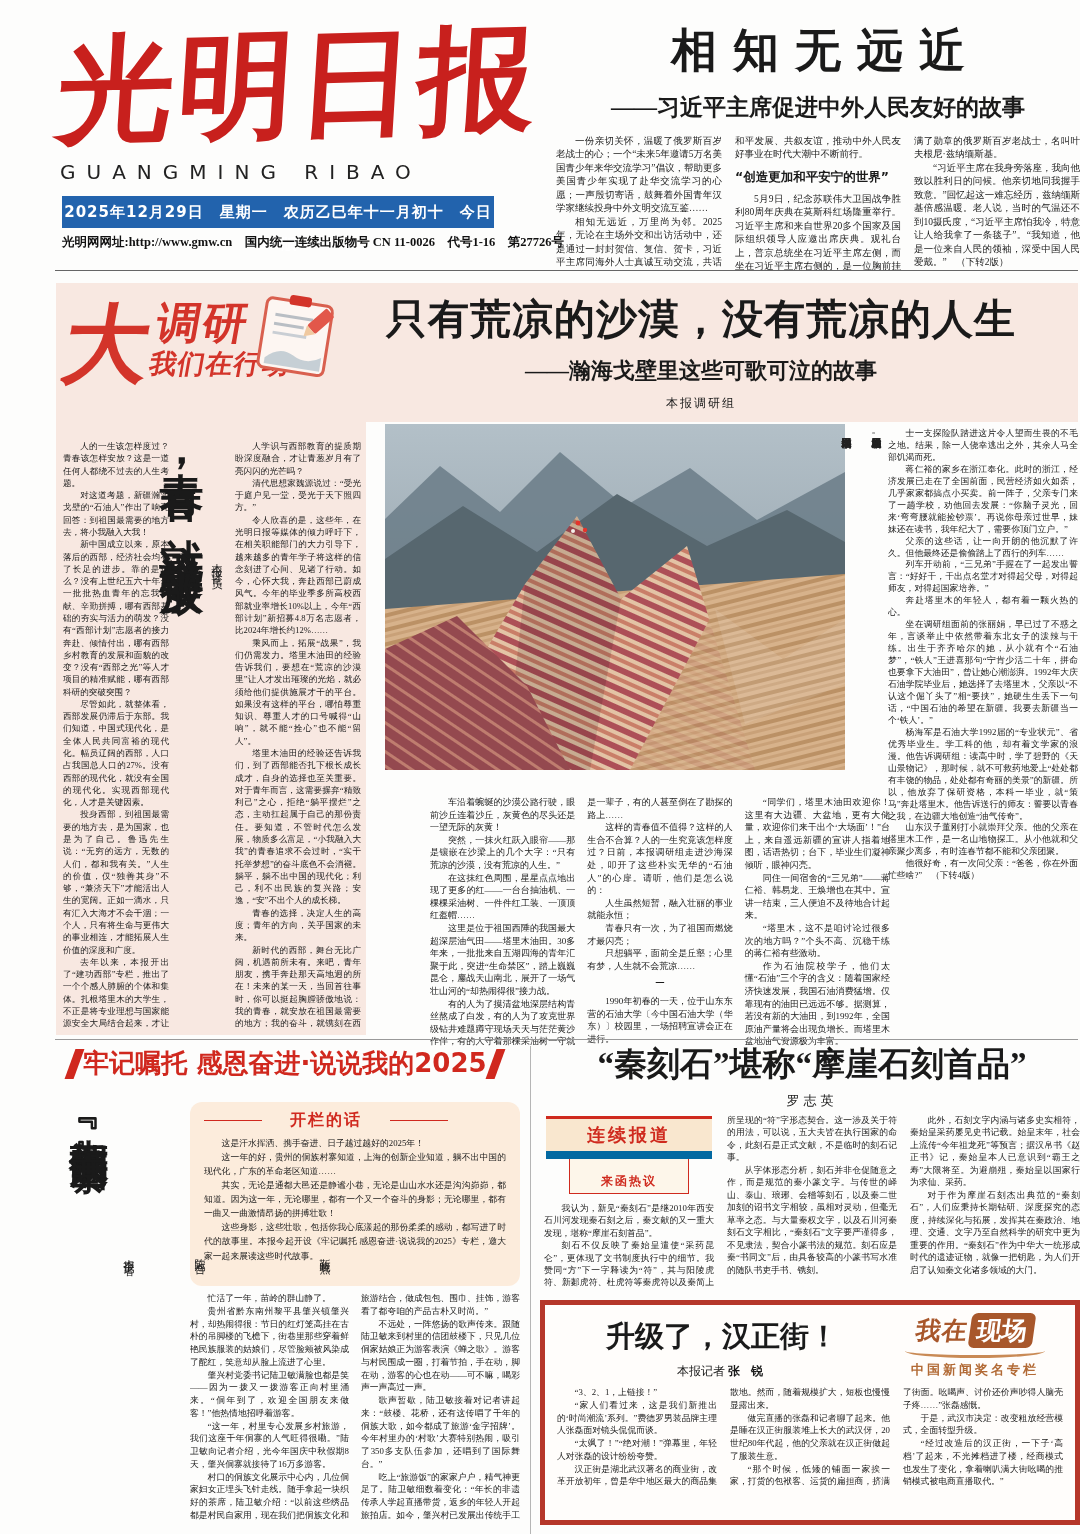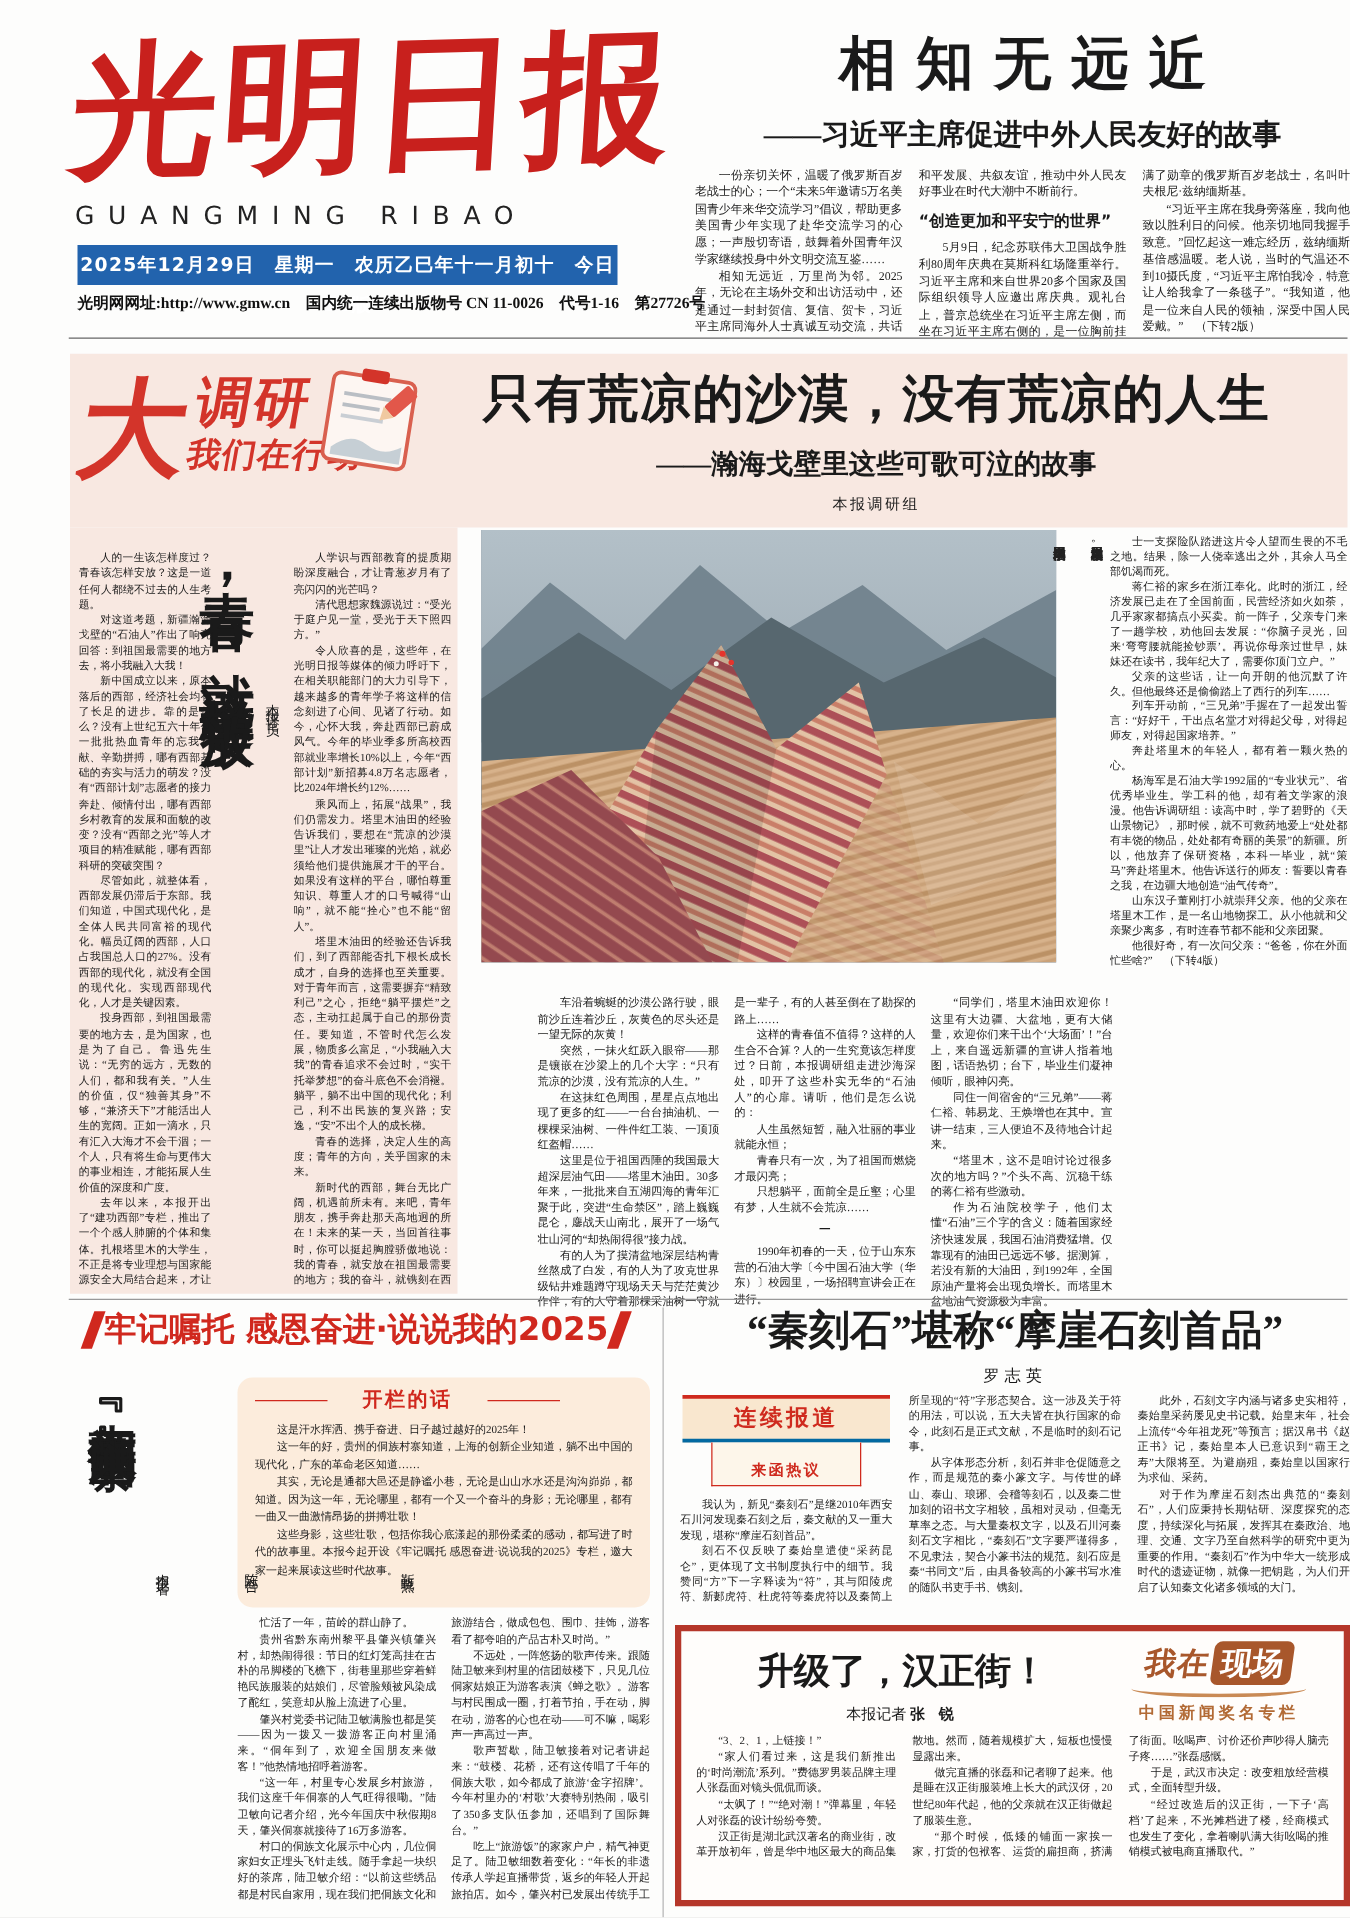--- a/index.html
+++ b/index.html
@@ -111,21 +111,21 @@
 
   
   .br-title{ position:absolute; left:544px; top:1042px; width:536px; text-align:center;
     font-size:33px; font-weight:900; font-family:"Liberation Serif",serif; white-space:nowrap; }
   .br-byline{ position:absolute; left:544px; top:1092px; width:536px; text-align:center;
     font-size:13px; letter-spacing:4px; }
   .br-body{ position:absolute; left:544px; top:1114px; width:536px; height:182px;
     column-count:3; column-gap:13px; column-fill:auto; overflow:hidden;
     font-size:8.8px; line-height:1.42; text-align:justify; }
   .ribbon{ margin:2px 2px 8px; }
-  .lxbd{ background:#f9e7cf; border-top:3px solid #cf2a1e; border-bottom:3px solid #0369a1;
+  .lxbd{ background:#f9e7cf; border-top:3px solid #cf2a1e; border-bottom:8px solid #0369a1;
     color:#cf2a1e; font-family:"DejaVu Sans",sans-serif; font-weight:900; font-size:18px;
     text-align:center; padding:3px 0; letter-spacing:3px; }
   .lhry{ width:72%; margin:0 auto; border:1.5px solid #cf2a1e; border-top:none;
     color:#cf2a1e; font-weight:700; font-size:12px; text-align:center;
     padding:14px 0 3px; letter-spacing:2px; background:#fdf6ea; }
 
   .red-box{ position:absolute; left:540px; top:1300px; width:540px; height:225px;
     border:5px solid #b5372a; background:#fffdfb; padding:6px 12px 8px; }
   .rb-header{ display:flex; }
   .rb-left{ width:330px; text-align:center; padding-top:6px; }
@@ -262,20 +262,21 @@
     <span>塔里木油田员工在秋里塔格山艰难攻坚。</span>
     <span class="credit">塔里木油田供图</span>
   </div>
 
   <div class="feat-right-col">
       <p class="para">士一支探险队踏进这片令人望而生畏的不毛之地。结果，除一人侥幸逃出之外，其余人马全部饥渴而死。</p>
       <p class="para">蒋仁裕的家乡在浙江奉化。此时的浙江，经济发展已走在了全国前面，民营经济如火如荼，几乎家家都搞点小买卖。前一阵子，父亲专门来了一趟学校，劝他回去发展：“你脑子灵光，回来‘弯弯腰就能捡钞票’。再说你母亲过世早，妹妹还在读书，我年纪大了，需要你顶门立户。”</p>
       <p class="para">父亲的这些话，让一向开朗的他沉默了许久。但他最终还是偷偷踏上了西行的列车……</p>
       <p class="para">列车开动前，“三兄弟”手握在了一起发出誓言：“好好干，干出点名堂才对得起父母，对得起师友，对得起国家培养。”</p>
       <p class="para">奔赴塔里木的年轻人，都有着一颗火热的心。</p>
+      <p class="para">坐在调研组面前的张丽娟，早已过了不惑之年，言谈举止中依然带着东北女子的泼辣与干练。出生于齐齐哈尔的她，从小就有个“石油梦”，“铁人”王进喜那句“宁肯少活二十年，拼命也要拿下大油田”，曾让她心潮澎湃。1992年大庆石油学院毕业后，她选择了去塔里木，父亲以“不认这个倔丫头了”相“要挟”，她硬生生丢下一句话，“中国石油的希望在新疆。我要去新疆当一个‘铁人’。”</p>
       <p class="para">杨海军是石油大学1992届的“专业状元”、省优秀毕业生。学工科的他，却有着文学家的浪漫。他告诉调研组：读高中时，学了碧野的《天山景物记》，那时候，就不可救药地爱上“处处都有丰饶的物品，处处都有奇丽的美景”的新疆。所以，他放弃了保研资格，本科一毕业，就“策马”奔赴塔里木。他告诉送行的师友：誓要以青春之我，在边疆大地创造“油气传奇”。</p>
       <p class="para">山东汉子董刚打小就崇拜父亲。他的父亲在塔里木工作，是一名山地物探工。从小他就和父亲聚少离多，有时连春节都不能和父亲团聚。</p>
       <p class="para">他很好奇，有一次问父亲：“爸爸，你在外面忙些啥?”　（下转4版）</p>
     </div>
   <div class="feat-body">
       <p class="para">车沿着蜿蜒的沙漠公路行驶，眼前沙丘连着沙丘，灰黄色的尽头还是一望无际的灰黄！</p>
       <p class="para">突然，一抹火红跃入眼帘——那是镶嵌在沙梁上的几个大字：“只有荒凉的沙漠，没有荒凉的人生。”</p>
       <p class="para">在这抹红色周围，星星点点地出现了更多的红——一台台抽油机、一棵棵采油树、一件件红工装、一顶顶红盔帽……</p>
       <p class="para">这里是位于祖国西陲的我国最大超深层油气田——塔里木油田。30多年来，一批批来自五湖四海的青年汇聚于此，突进“生命禁区”，踏上巍巍昆仑，鏖战天山南北，展开了一场气壮山河的“却热闹得很”接力战。</p>
       <p class="para">有的人为了摸清盆地深层结构青丝熬成了白发，有的人为了攻克世界级钻井难题蹲守现场天天与茫茫黄沙作伴，有的人守着那棵采油树一守就是一辈子，有的人甚至倒在了勘探的路上……</p>

